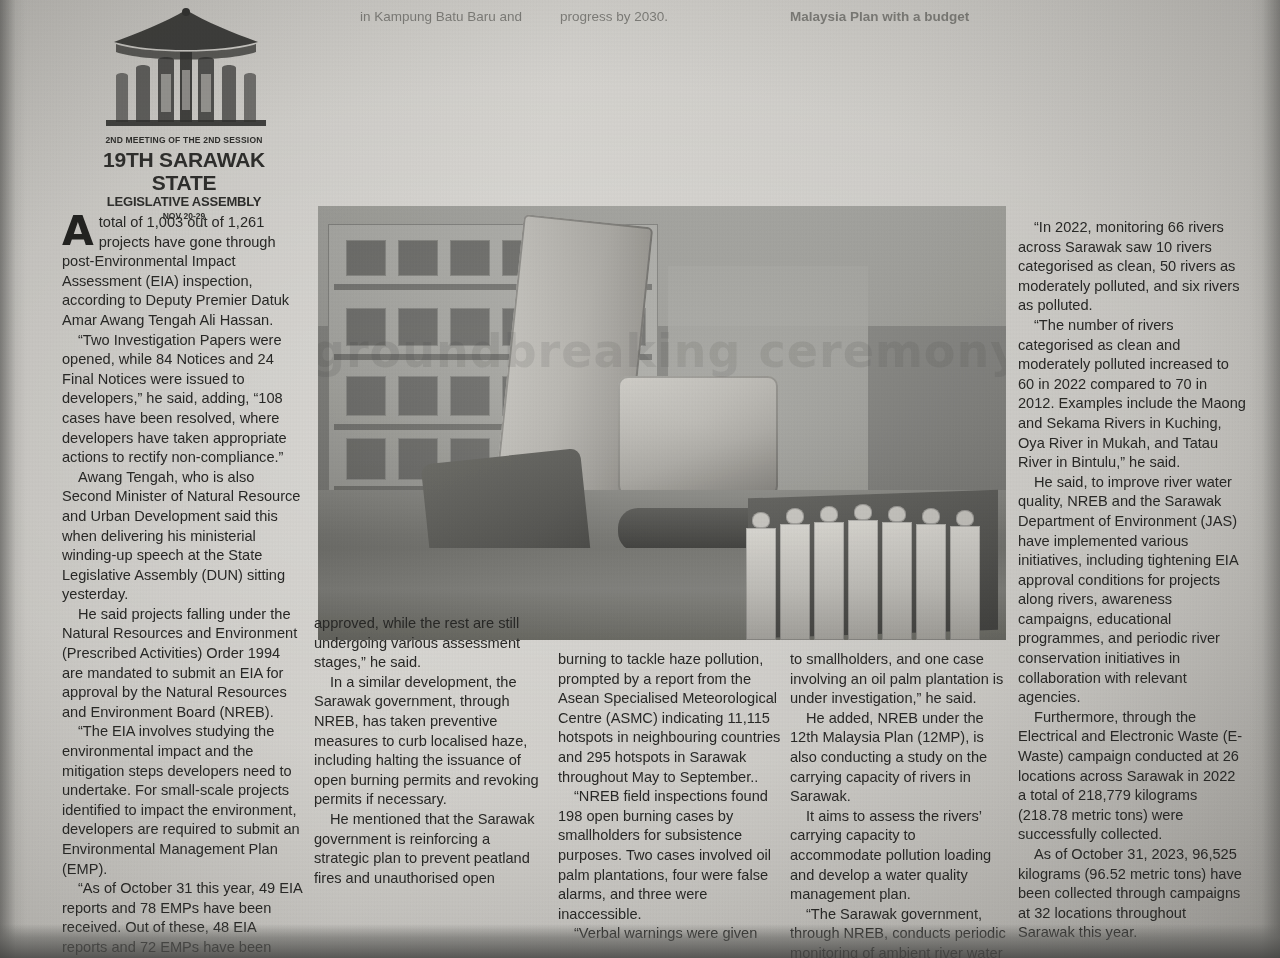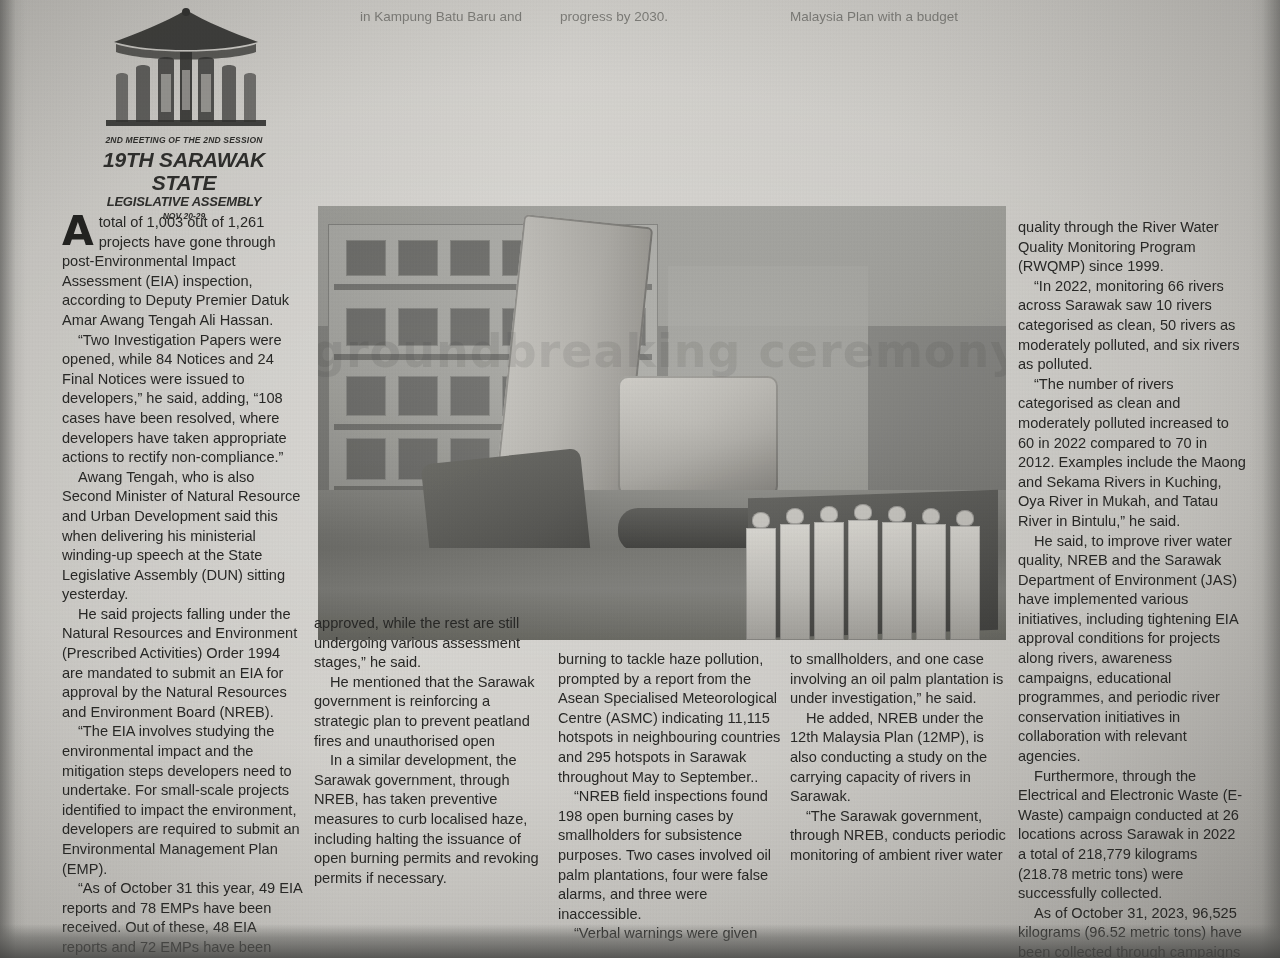--- a/index.html
+++ b/index.html
@@ -45,21 +45,21 @@
     font-family: "Liberation Sans", sans-serif;
     opacity: .62;
   }
   .top-bleed span {
     position: absolute;
     white-space: nowrap;
     bottom: 2px;
   }
   .tb1 { left: 340px; margin-left: 20px; }
   .tb2 { left: 560px; }
-  .tb3 { left: 790px; }
+  .tb3 { left: 790px; font-weight: bold; }
 
   
   .bottom-edge {
     position: absolute;
     left: 0; bottom: 0; width: 1280px; height: 34px;
     background: linear-gradient(180deg, rgba(90,90,88,0) 0%, rgba(95,95,92,0.55) 40%, rgba(70,70,68,0.85) 100%);
   }
   .left-edge {
     position: absolute;
     left: 0; top: 0; width: 26px; height: 958px;
@@ -82,21 +82,20 @@
     left: 10px; top: 0;
     width: 180px; height: 128px;
   }
   .logo-caption {
     position: absolute;
     left: 0px; top: 128px;
     width: 196px;
     text-align: center;
     color: #2e2e2c;
     line-height: 1.12;
-    font-style: italic;
   }
   .logo-caption .l1 {
     font-size: 8.5px;
     font-weight: bold;
     letter-spacing: .2px;
     display: block;
     margin-bottom: 2px;
   }
   .logo-caption .l2 {
     font-size: 21px;
@@ -372,38 +371,38 @@
     <p class="first"><span class="dropcap">A</span><span>total of 1,003 out of 1,261 projects have gone through post-Environmental Impact Assessment (EIA) inspection, according to Deputy Premier Datuk Amar Awang Tengah Ali Hassan.</span></p>
     <p>“Two Investigation Papers were opened, while 84 Notices and 24 Final Notices were issued to developers,” he said, adding, “108 cases have been resolved, where developers have taken appropriate actions to rectify non-compliance.”</p>
     <p>Awang Tengah, who is also Second Minister of Natural Resource and Urban Development said this when delivering his ministerial winding-up speech at the State Legislative Assembly (DUN) sitting yesterday.</p>
     <p>He said projects falling under the Natural Resources and Environment (Prescribed Activities) Order 1994 are mandated to submit an EIA for approval by the Natural Resources and Environment Board (NREB).</p>
     <p>“The EIA involves studying the environmental impact and the mitigation steps developers need to undertake. For small-scale projects identified to impact the environment, developers are required to submit an Environmental Management Plan (EMP).</p>
     <p>“As of October 31 this year, 49 EIA reports and 78 EMPs have been received. Out of these, 48 EIA reports and 72 EMPs have been</p>
   </div>
 
   <div class="col col2">
     <p class="first">approved, while the rest are still undergoing various assessment stages,” he said.</p>
+    <p>In a similar development, the Sarawak government, through NREB, has taken preventive measures to curb localised haze, including halting the issuance of open burning permits and revoking permits if necessary.</p>
     <p>He mentioned that the Sarawak government is reinforcing a strategic plan to prevent peatland fires and unauthorised open</p>
-    <p>In a similar development, the Sarawak government, through NREB, has taken preventive measures to curb localised haze, including halting the issuance of open burning permits and revoking permits if necessary.</p>
   </div>
 
   <div class="col col3">
     <p class="first">burning to tackle haze pollution, prompted by a report from the Asean Specialised Meteorological Centre (ASMC) indicating 11,115 hotspots in neighbouring countries and 295 hotspots in Sarawak throughout May to September..</p>
     <p>“NREB field inspections found 198 open burning cases by smallholders for subsistence purposes. Two cases involved oil palm plantations, four were false alarms, and three were inaccessible.</p>
     <p>“Verbal warnings were given</p>
   </div>
 
   <div class="col col4">
     <p class="first">to smallholders, and one case involving an oil palm plantation is under investigation,” he said.</p>
     <p>He added, NREB under the 12th Malaysia Plan (12MP), is also conducting a study on the carrying capacity of rivers in Sarawak.</p>
+    <p>It aims to assess the rivers’ carrying capacity to accommodate pollution loading and develop a water quality management plan.</p>
     <p>“The Sarawak government, through NREB, conducts periodic monitoring of ambient river water</p>
   </div>
 
   <div class="col col5">
-    <p class="first">quality through the River Water Quality Monitoring Program (RWQMP) since 1999.</p>
     <p>“In 2022, monitoring 66 rivers across Sarawak saw 10 rivers categorised as clean, 50 rivers as moderately polluted, and six rivers as polluted.</p>
     <p>“The number of rivers categorised as clean and moderately polluted increased to 60 in 2022 compared to 70 in 2012. Examples include the Maong and Sekama Rivers in Kuching, Oya River in Mukah, and Tatau River in Bintulu,” he said.</p>
     <p>He said, to improve river water quality, NREB and the Sarawak Department of Environment (JAS) have implemented various initiatives, including tightening EIA approval conditions for projects along rivers, awareness campaigns, educational programmes, and periodic river conservation initiatives in collaboration with relevant agencies.</p>
     <p>Furthermore, through the Electrical and Electronic Waste (E-Waste) campaign conducted at 26 locations across Sarawak in 2022 a total of 218,779 kilograms (218.78 metric tons) were successfully collected.</p>
     <p>As of October 31, 2023, 96,525 kilograms (96.52 metric tons) have been collected through campaigns at 32 locations throughout Sarawak this year.</p>
   </div>
 
   <div class="grain"></div>
   <div class="left-edge"></div>
   <div class="right-edge"></div>

